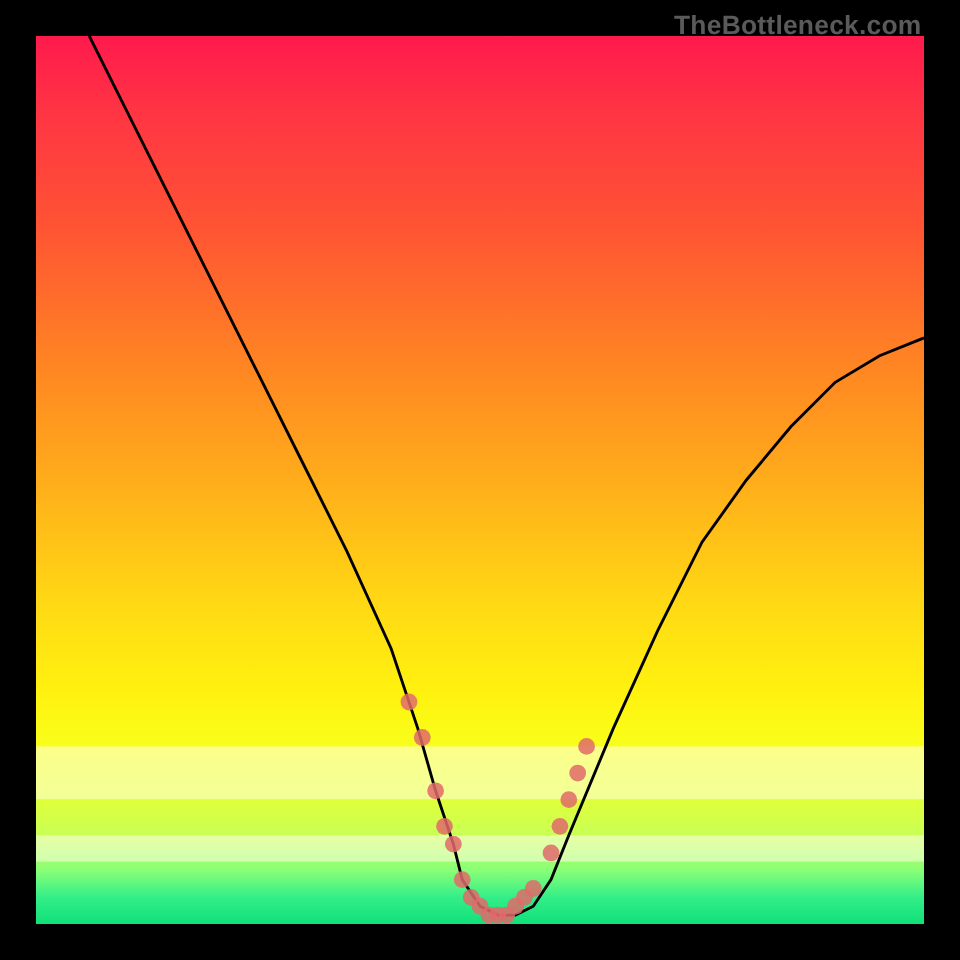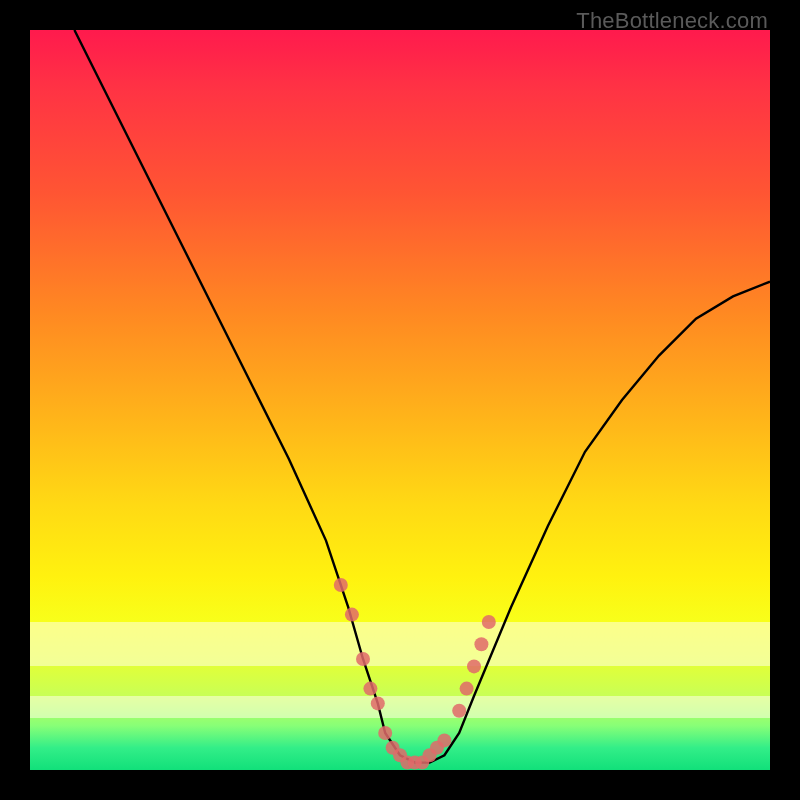--- a/index.html
+++ b/index.html
@@ -44,21 +44,21 @@
     left: 0;
     width: 740px;
     background: rgba(255,255,230,0.55);
   }
   .watermark {
     position: absolute;
     right: 32px;
     top: 8px;
     color: #5a5a5a;
     font-size: 22px;
-    font-weight: 400;
+    font-weight: 700;
     letter-spacing: 0.2px;
   }
   svg.curve {
     position: absolute;
     left: 0;
     top: 0;
     width: 740px;
     height: 740px;
   }
   .dot {

